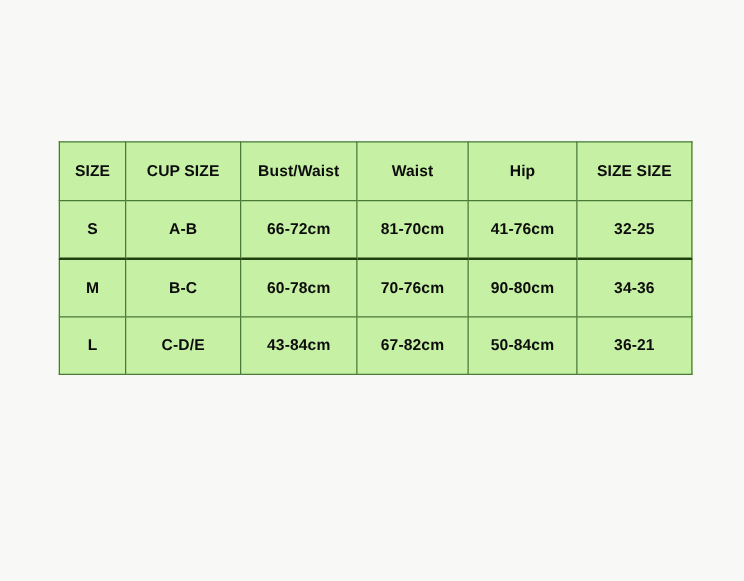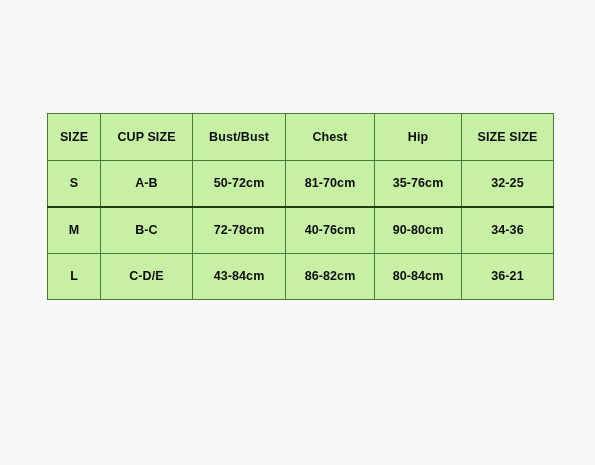--- a/index.html
+++ b/index.html
@@ -70,47 +70,47 @@
       <col class="col-cup">
       <col class="col-bust">
       <col class="col-waist">
       <col class="col-hip">
       <col class="col-eupr">
     </colgroup>
     <thead data-name="table-header">
       <tr data-name="table-header-row">
         <th data-name="column-header-size">SIZE</th>
         <th data-name="column-header-cup-size">CUP SIZE</th>
-        <th data-name="column-header-bust-chest">Bust/Bust</th>
-        <th data-name="column-header-waist">Chest</th>
+        <th data-name="column-header-bust-chest">Bust/Waist</th>
+        <th data-name="column-header-waist">Waist</th>
         <th data-name="column-header-hip">Hip</th>
         <th data-name="column-header-eupr-size">SIZE SIZE</th>
       </tr>
     </thead>
     <tbody data-name="table-body">
       <tr data-name="table-row">
         <td data-name="cell-size">S</td>
         <td data-name="cell-cup-size">A-B</td>
-        <td data-name="cell-bust-chest">50-72cm</td>
+        <td data-name="cell-bust-chest">66-72cm</td>
         <td data-name="cell-waist">81-70cm</td>
-        <td data-name="cell-hip">35-76cm</td>
+        <td data-name="cell-hip">41-76cm</td>
         <td data-name="cell-eupr-size">32-25</td>
       </tr>
       <tr data-name="table-row">
         <td data-name="cell-size">M</td>
         <td data-name="cell-cup-size">B-C</td>
-        <td data-name="cell-bust-chest">72-78cm</td>
-        <td data-name="cell-waist">40-76cm</td>
+        <td data-name="cell-bust-chest">60-78cm</td>
+        <td data-name="cell-waist">70-76cm</td>
         <td data-name="cell-hip">90-80cm</td>
         <td data-name="cell-eupr-size">34-36</td>
       </tr>
       <tr data-name="table-row">
         <td data-name="cell-size">L</td>
         <td data-name="cell-cup-size">C-D/E</td>
         <td data-name="cell-bust-chest">43-84cm</td>
-        <td data-name="cell-waist">86-82cm</td>
-        <td data-name="cell-hip">80-84cm</td>
+        <td data-name="cell-waist">67-82cm</td>
+        <td data-name="cell-hip">50-84cm</td>
         <td data-name="cell-eupr-size">36-21</td>
       </tr>
     </tbody>
   </table>
 
 </div>
 
 </body></html>

